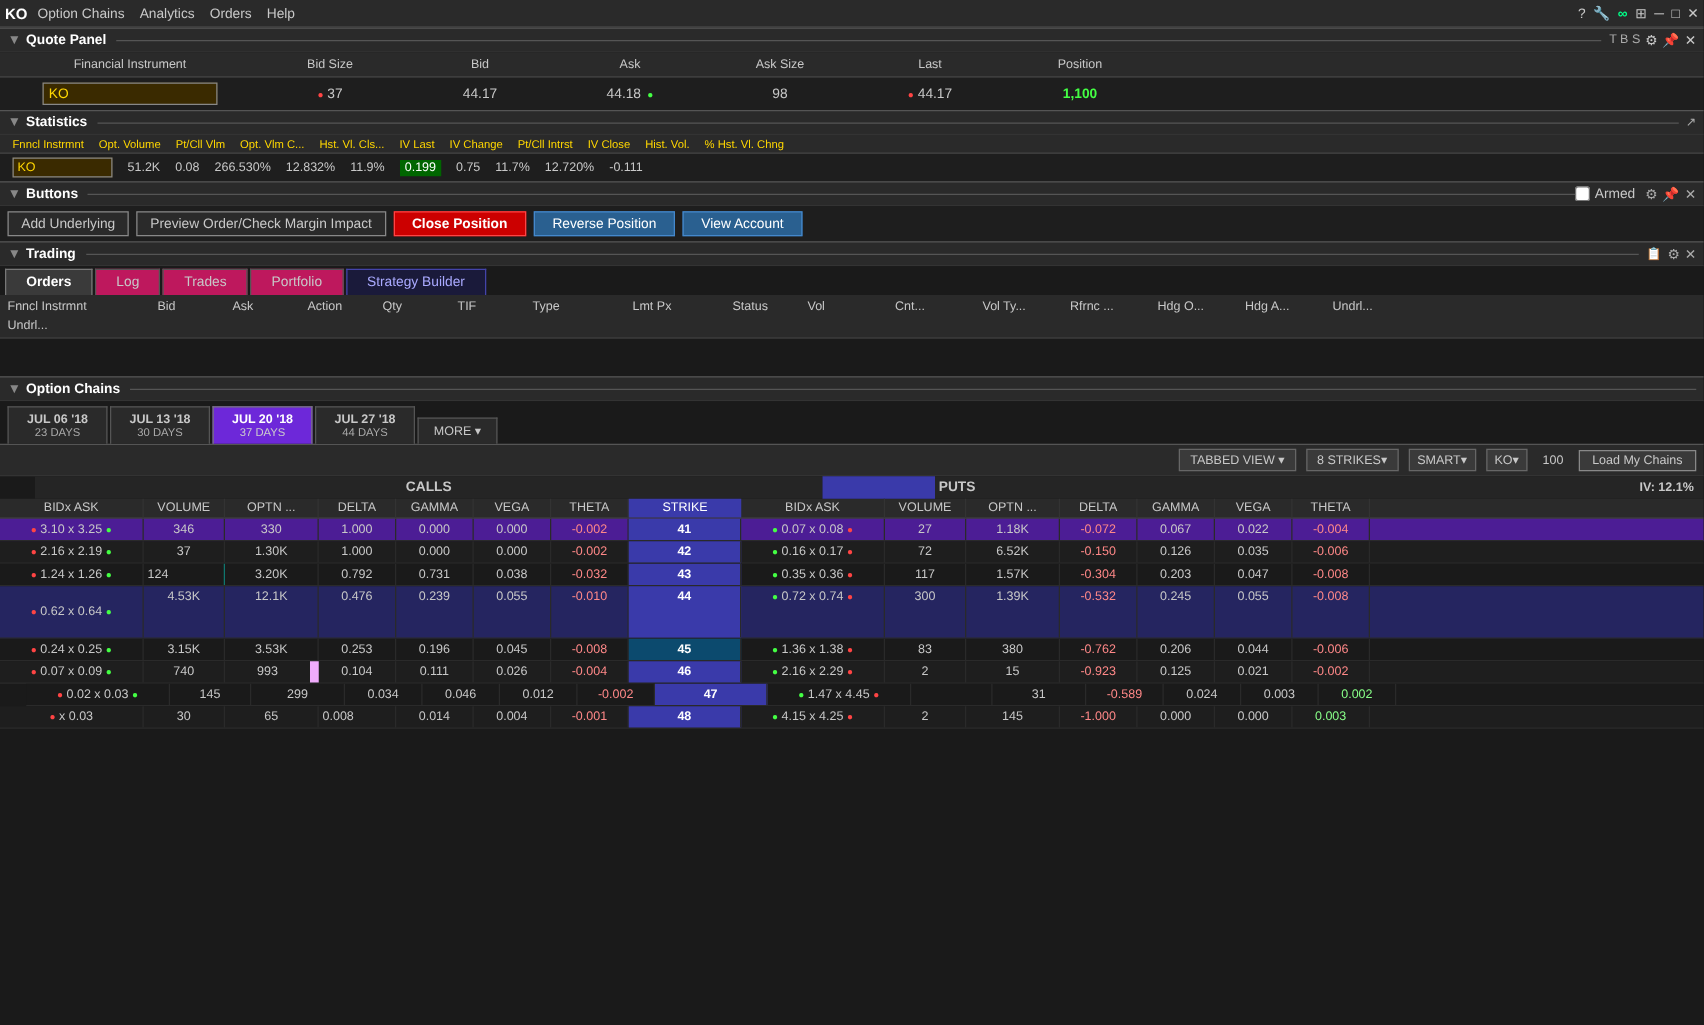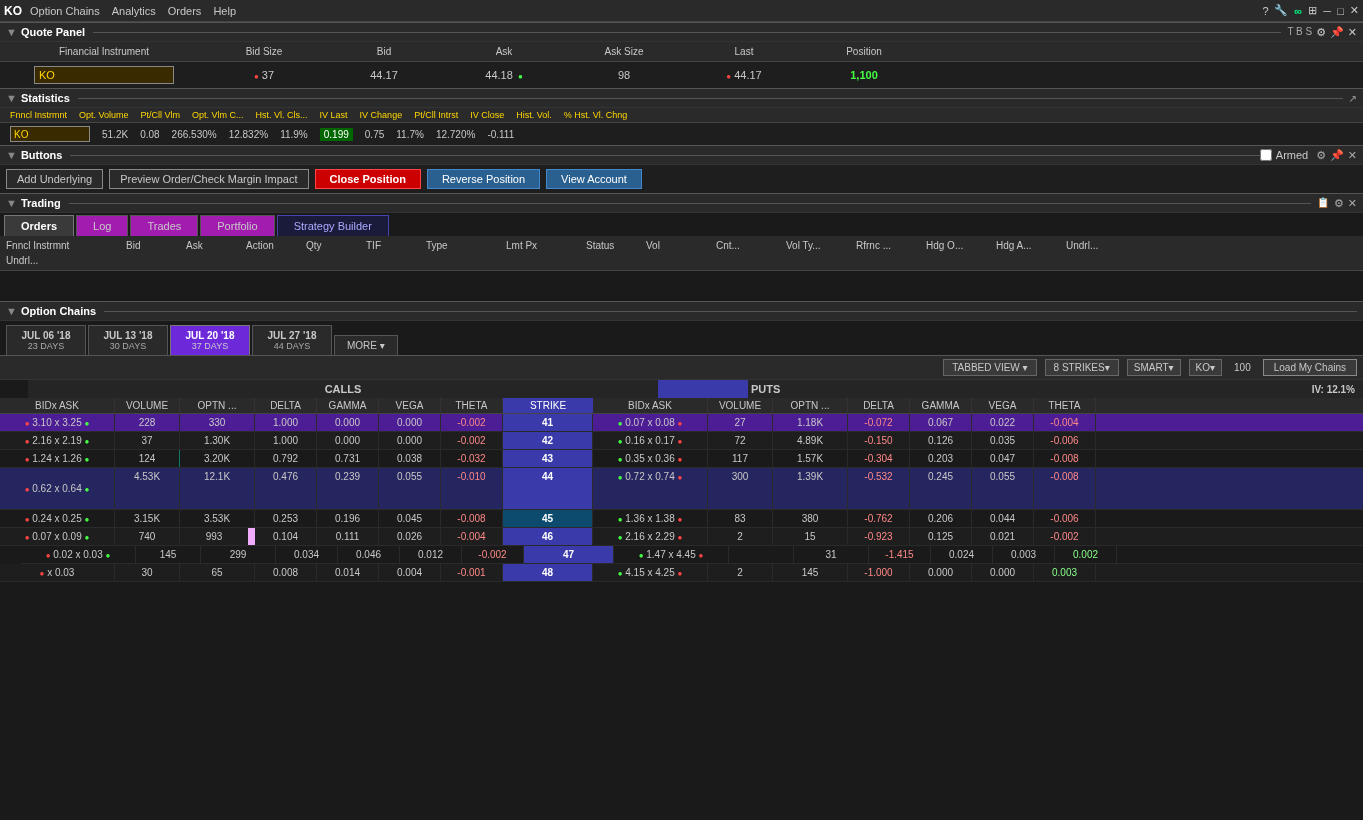--- a/index.html
+++ b/index.html
@@ -231,21 +231,21 @@
       display: flex;
       background: #1a1a1a;
       padding: 2px 4px 0;
       gap: 0;
     }
     .tab {
       padding: 4px 16px;
       cursor: pointer;
       border: 1px solid #555;
       border-bottom: none;
-      background: #a21caf;
+      background: #be185d;
       color: #c8c8c8;
       font-size: 11px;
       margin-right: 2px;
     }
     .tab.active {
       background: #3a3a3a;
       color: #fff;
       font-weight: bold;
       border-color: #777;
     }
@@ -639,21 +639,21 @@
   <div class="col-header">OPTN ...</div>
   <div class="col-header">DELTA</div>
   <div class="col-header">GAMMA</div>
   <div class="col-header">VEGA</div>
   <div class="col-header">THETA</div>
 </div>
 
 <div id="option-rows-container">
     <div style="display: grid; grid-template-columns: 115px 65px 75px 62px 62px 62px 62px 90px 115px 65px 75px 62px 62px 62px 62px; border-bottom: 1px solid rgb(42, 42, 42); background: #4c1d95; cursor: pointer;">
       <div style="text-align:center; padding:3px 2px; font-size:10px; color:#c8c8c8; border-right:1px solid #2a2a2a; white-space:nowrap; overflow:hidden;"><span style="color:#ff4444; font-size:8px;">●</span> 3.10 x 3.25 <span style="color:#44ff44; font-size:8px;">●</span></div>
-      <div style="text-align:center; padding:3px 3px; font-size:10px; color:#c8c8c8; border-right:1px solid #2a2a2a; white-space:nowrap; overflow:hidden; ">228</div>
+      <div style="text-align:center; padding:3px 3px; font-size:10px; color:#c8c8c8; border-right:1px solid #2a2a2a; white-space:nowrap; overflow:hidden; ">346</div>
       <div style="text-align:center; padding:3px 3px; font-size:10px; color:#c8c8c8; border-right:1px solid #2a2a2a; white-space:nowrap; overflow:hidden; ">330</div>
       <div style="text-align:center; padding:3px 3px; font-size:10px; color:#c8c8c8; border-right:1px solid #2a2a2a; white-space:nowrap; overflow:hidden; ">1.000</div>
       <div style="text-align:center; padding:3px 3px; font-size:10px; color:#c8c8c8; border-right:1px solid #2a2a2a; white-space:nowrap; overflow:hidden; ">0.000</div>
       <div style="text-align:center; padding:3px 3px; font-size:10px; color:#c8c8c8; border-right:1px solid #2a2a2a; white-space:nowrap; overflow:hidden; ">0.000</div>
       <div style="text-align:center; padding:3px 3px; font-size:10px; color:#c8c8c8; border-right:1px solid #2a2a2a; white-space:nowrap; overflow:hidden; color:#ff8888;">-0.002</div>
       <div style="text-align:center; padding:3px; font-size:10px; font-weight:bold; color:#fff; background:#3a3aaa; border-right:1px solid #2a2a2a;">41</div>
       <div style="text-align:center; padding:3px 2px; font-size:10px; color:#c8c8c8; border-right:1px solid #2a2a2a; white-space:nowrap; overflow:hidden;"><span style="color:#44ff44; font-size:8px;">●</span> 0.07 x 0.08 <span style="color:#ff4444; font-size:8px;">●</span></div>
       <div style="text-align:center; padding:3px 3px; font-size:10px; color:#c8c8c8; border-right:1px solid #2a2a2a; white-space:nowrap; overflow:hidden; ">27</div>
       <div style="text-align:center; padding:3px 3px; font-size:10px; color:#c8c8c8; border-right:1px solid #2a2a2a; white-space:nowrap; overflow:hidden; ">1.18K</div>
       <div style="text-align:center; padding:3px 3px; font-size:10px; color:#c8c8c8; border-right:1px solid #2a2a2a; white-space:nowrap; overflow:hidden; color:#ff8888;">-0.072</div>
@@ -665,29 +665,29 @@
       <div style="text-align:center; padding:3px 2px; font-size:10px; color:#c8c8c8; border-right:1px solid #2a2a2a; white-space:nowrap; overflow:hidden;"><span style="color:#ff4444; font-size:8px;">●</span> 2.16 x 2.19 <span style="color:#44ff44; font-size:8px;">●</span></div>
       <div style="text-align:center; padding:3px 3px; font-size:10px; color:#c8c8c8; border-right:1px solid #2a2a2a; white-space:nowrap; overflow:hidden; ">37</div>
       <div style="text-align:center; padding:3px 3px; font-size:10px; color:#c8c8c8; border-right:1px solid #2a2a2a; white-space:nowrap; overflow:hidden; ">1.30K</div>
       <div style="text-align:center; padding:3px 3px; font-size:10px; color:#c8c8c8; border-right:1px solid #2a2a2a; white-space:nowrap; overflow:hidden; ">1.000</div>
       <div style="text-align:center; padding:3px 3px; font-size:10px; color:#c8c8c8; border-right:1px solid #2a2a2a; white-space:nowrap; overflow:hidden; ">0.000</div>
       <div style="text-align:center; padding:3px 3px; font-size:10px; color:#c8c8c8; border-right:1px solid #2a2a2a; white-space:nowrap; overflow:hidden; ">0.000</div>
       <div style="text-align:center; padding:3px 3px; font-size:10px; color:#c8c8c8; border-right:1px solid #2a2a2a; white-space:nowrap; overflow:hidden; color:#ff8888;">-0.002</div>
       <div style="text-align:center; padding:3px; font-size:10px; font-weight:bold; color:#fff; background:#3a3aaa; border-right:1px solid #2a2a2a;">42</div>
       <div style="text-align:center; padding:3px 2px; font-size:10px; color:#c8c8c8; border-right:1px solid #2a2a2a; white-space:nowrap; overflow:hidden;"><span style="color:#44ff44; font-size:8px;">●</span> 0.16 x 0.17 <span style="color:#ff4444; font-size:8px;">●</span></div>
       <div style="text-align:center; padding:3px 3px; font-size:10px; color:#c8c8c8; border-right:1px solid #2a2a2a; white-space:nowrap; overflow:hidden; ">72</div>
-      <div style="text-align:center; padding:3px 3px; font-size:10px; color:#c8c8c8; border-right:1px solid #2a2a2a; white-space:nowrap; overflow:hidden; ">4.89K</div>
+      <div style="text-align:center; padding:3px 3px; font-size:10px; color:#c8c8c8; border-right:1px solid #2a2a2a; white-space:nowrap; overflow:hidden; ">6.52K</div>
       <div style="text-align:center; padding:3px 3px; font-size:10px; color:#c8c8c8; border-right:1px solid #2a2a2a; white-space:nowrap; overflow:hidden; color:#ff8888;">-0.150</div>
       <div style="text-align:center; padding:3px 3px; font-size:10px; color:#c8c8c8; border-right:1px solid #2a2a2a; white-space:nowrap; overflow:hidden; ">0.126</div>
       <div style="text-align:center; padding:3px 3px; font-size:10px; color:#c8c8c8; border-right:1px solid #2a2a2a; white-space:nowrap; overflow:hidden; ">0.035</div>
       <div style="text-align:center; padding:3px 3px; font-size:10px; color:#c8c8c8; border-right:1px solid #2a2a2a; white-space:nowrap; overflow:hidden; color:#ff8888;">-0.006</div>
     </div>
     <div style="display: grid; grid-template-columns: 115px 65px 75px 62px 62px 62px 62px 90px 115px 65px 75px 62px 62px 62px 62px; border-bottom: 1px solid rgb(42, 42, 42); background: rgb(26, 26, 26); cursor: pointer;">
       <div style="text-align:center; padding:3px 2px; font-size:10px; color:#c8c8c8; border-right:1px solid #2a2a2a; white-space:nowrap; overflow:hidden;"><span style="color:#ff4444; font-size:8px;">●</span> 1.24 x 1.26 <span style="color:#44ff44; font-size:8px;">●</span></div>
-      <div style="text-align:center; padding:3px 3px; font-size:10px; color:#c8c8c8; border-right:1px solid #0f766e; white-space:nowrap; overflow:hidden; ">124</div>
+      <div style="text-align:left; padding:3px 3px; font-size:10px; color:#c8c8c8; border-right:1px solid #0f766e; white-space:nowrap; overflow:hidden; ">124</div>
       <div style="text-align:center; padding:3px 3px; font-size:10px; color:#c8c8c8; border-right:1px solid #2a2a2a; white-space:nowrap; overflow:hidden; ">3.20K</div>
       <div style="text-align:center; padding:3px 3px; font-size:10px; color:#c8c8c8; border-right:1px solid #2a2a2a; white-space:nowrap; overflow:hidden; ">0.792</div>
       <div style="text-align:center; padding:3px 3px; font-size:10px; color:#c8c8c8; border-right:1px solid #2a2a2a; white-space:nowrap; overflow:hidden; ">0.731</div>
       <div style="text-align:center; padding:3px 3px; font-size:10px; color:#c8c8c8; border-right:1px solid #2a2a2a; white-space:nowrap; overflow:hidden; ">0.038</div>
       <div style="text-align:center; padding:3px 3px; font-size:10px; color:#c8c8c8; border-right:1px solid #2a2a2a; white-space:nowrap; overflow:hidden; color:#ff8888;">-0.032</div>
       <div style="text-align:center; padding:3px; font-size:10px; font-weight:bold; color:#fff; background:#3a3aaa; border-right:1px solid #2a2a2a;">43</div>
       <div style="text-align:center; padding:3px 2px; font-size:10px; color:#c8c8c8; border-right:1px solid #2a2a2a; white-space:nowrap; overflow:hidden;"><span style="color:#44ff44; font-size:8px;">●</span> 0.35 x 0.36 <span style="color:#ff4444; font-size:8px;">●</span></div>
       <div style="text-align:center; padding:3px 3px; font-size:10px; color:#c8c8c8; border-right:1px solid #2a2a2a; white-space:nowrap; overflow:hidden; ">117</div>
       <div style="text-align:center; padding:3px 3px; font-size:10px; color:#c8c8c8; border-right:1px solid #2a2a2a; white-space:nowrap; overflow:hidden; ">1.57K</div>
       <div style="text-align:center; padding:3px 3px; font-size:10px; color:#c8c8c8; border-right:1px solid #2a2a2a; white-space:nowrap; overflow:hidden; color:#ff8888;">-0.304</div>
@@ -751,30 +751,30 @@
       <div style="text-align:center; padding:3px 3px; font-size:10px; color:#c8c8c8; border-right:1px solid #2a2a2a; white-space:nowrap; overflow:hidden; ">145</div>
       <div style="text-align:center; padding:3px 3px; font-size:10px; color:#c8c8c8; border-right:1px solid #2a2a2a; white-space:nowrap; overflow:hidden; ">299</div>
       <div style="text-align:center; padding:3px 3px; font-size:10px; color:#c8c8c8; border-right:1px solid #2a2a2a; white-space:nowrap; overflow:hidden; ">0.034</div>
       <div style="text-align:center; padding:3px 3px; font-size:10px; color:#c8c8c8; border-right:1px solid #2a2a2a; white-space:nowrap; overflow:hidden; ">0.046</div>
       <div style="text-align:center; padding:3px 3px; font-size:10px; color:#c8c8c8; border-right:1px solid #2a2a2a; white-space:nowrap; overflow:hidden; ">0.012</div>
       <div style="text-align:center; padding:3px 3px; font-size:10px; color:#c8c8c8; border-right:1px solid #2a2a2a; white-space:nowrap; overflow:hidden; color:#ff8888;">-0.002</div>
       <div style="text-align:center; padding:3px; font-size:10px; font-weight:bold; color:#fff; background:#3a3aaa; border-right:1px solid #2a2a2a;">47</div>
       <div style="text-align:center; padding:3px 2px; font-size:10px; color:#c8c8c8; border-right:1px solid #2a2a2a; white-space:nowrap; overflow:hidden;"><span style="color:#44ff44; font-size:8px;">●</span> 1.47 x 4.45 <span style="color:#ff4444; font-size:8px;">●</span></div>
       <div style="text-align:center; padding:3px 3px; font-size:10px; color:#c8c8c8; border-right:1px solid #2a2a2a; white-space:nowrap; overflow:hidden; "></div>
       <div style="text-align:center; padding:3px 3px; font-size:10px; color:#c8c8c8; border-right:1px solid #2a2a2a; white-space:nowrap; overflow:hidden; ">31</div>
-      <div style="text-align:center; padding:3px 3px; font-size:10px; color:#c8c8c8; border-right:1px solid #2a2a2a; white-space:nowrap; overflow:hidden; color:#ff8888;">-1.415</div>
+      <div style="text-align:center; padding:3px 3px; font-size:10px; color:#c8c8c8; border-right:1px solid #2a2a2a; white-space:nowrap; overflow:hidden; color:#ff8888;">-0.589</div>
       <div style="text-align:center; padding:3px 3px; font-size:10px; color:#c8c8c8; border-right:1px solid #2a2a2a; white-space:nowrap; overflow:hidden; ">0.024</div>
       <div style="text-align:center; padding:3px 3px; font-size:10px; color:#c8c8c8; border-right:1px solid #2a2a2a; white-space:nowrap; overflow:hidden; ">0.003</div>
       <div style="text-align:center; padding:3px 3px; font-size:10px; color:#c8c8c8; border-right:1px solid #2a2a2a; white-space:nowrap; overflow:hidden; color:#88ff88;">0.002</div>
     </div>
     <div style="display: grid; grid-template-columns: 115px 65px 75px 62px 62px 62px 62px 90px 115px 65px 75px 62px 62px 62px 62px; border-bottom: 1px solid rgb(42, 42, 42); background: rgb(30, 30, 30); cursor: pointer;">
       <div style="text-align:center; padding:3px 2px; font-size:10px; color:#c8c8c8; border-right:1px solid #2a2a2a; white-space:nowrap; overflow:hidden;"><span style="color:#ff4444; font-size:8px;">●</span> x 0.03</div>
       <div style="text-align:center; padding:3px 3px; font-size:10px; color:#c8c8c8; border-right:1px solid #2a2a2a; white-space:nowrap; overflow:hidden; ">30</div>
       <div style="text-align:center; padding:3px 3px; font-size:10px; color:#c8c8c8; border-right:1px solid #2a2a2a; white-space:nowrap; overflow:hidden; ">65</div>
-      <div style="text-align:center; padding:3px 3px; font-size:10px; color:#c8c8c8; border-right:1px solid #2a2a2a; white-space:nowrap; overflow:hidden; ">0.008</div>
+      <div style="padding:3px 3px; font-size:10px; color:#c8c8c8; border-right:1px solid #2a2a2a; white-space:nowrap; overflow:hidden; ">0.008</div>
       <div style="text-align:center; padding:3px 3px; font-size:10px; color:#c8c8c8; border-right:1px solid #2a2a2a; white-space:nowrap; overflow:hidden; ">0.014</div>
       <div style="text-align:center; padding:3px 3px; font-size:10px; color:#c8c8c8; border-right:1px solid #2a2a2a; white-space:nowrap; overflow:hidden; ">0.004</div>
       <div style="text-align:center; padding:3px 3px; font-size:10px; color:#c8c8c8; border-right:1px solid #2a2a2a; white-space:nowrap; overflow:hidden; color:#ff8888;">-0.001</div>
       <div style="text-align:center; padding:3px; font-size:10px; font-weight:bold; color:#fff; background:#3a3aaa; border-right:1px solid #2a2a2a;">48</div>
       <div style="text-align:center; padding:3px 2px; font-size:10px; color:#c8c8c8; border-right:1px solid #2a2a2a; white-space:nowrap; overflow:hidden;"><span style="color:#44ff44; font-size:8px;">●</span> 4.15 x 4.25 <span style="color:#ff4444; font-size:8px;">●</span></div>
       <div style="text-align:center; padding:3px 3px; font-size:10px; color:#c8c8c8; border-right:1px solid #2a2a2a; white-space:nowrap; overflow:hidden; ">2</div>
       <div style="text-align:center; padding:3px 3px; font-size:10px; color:#c8c8c8; border-right:1px solid #2a2a2a; white-space:nowrap; overflow:hidden; ">145</div>
       <div style="text-align:center; padding:3px 3px; font-size:10px; color:#c8c8c8; border-right:1px solid #2a2a2a; white-space:nowrap; overflow:hidden; color:#ff8888;">-1.000</div>
       <div style="text-align:center; padding:3px 3px; font-size:10px; color:#c8c8c8; border-right:1px solid #2a2a2a; white-space:nowrap; overflow:hidden; ">0.000</div>
       <div style="text-align:center; padding:3px 3px; font-size:10px; color:#c8c8c8; border-right:1px solid #2a2a2a; white-space:nowrap; overflow:hidden; ">0.000</div>

